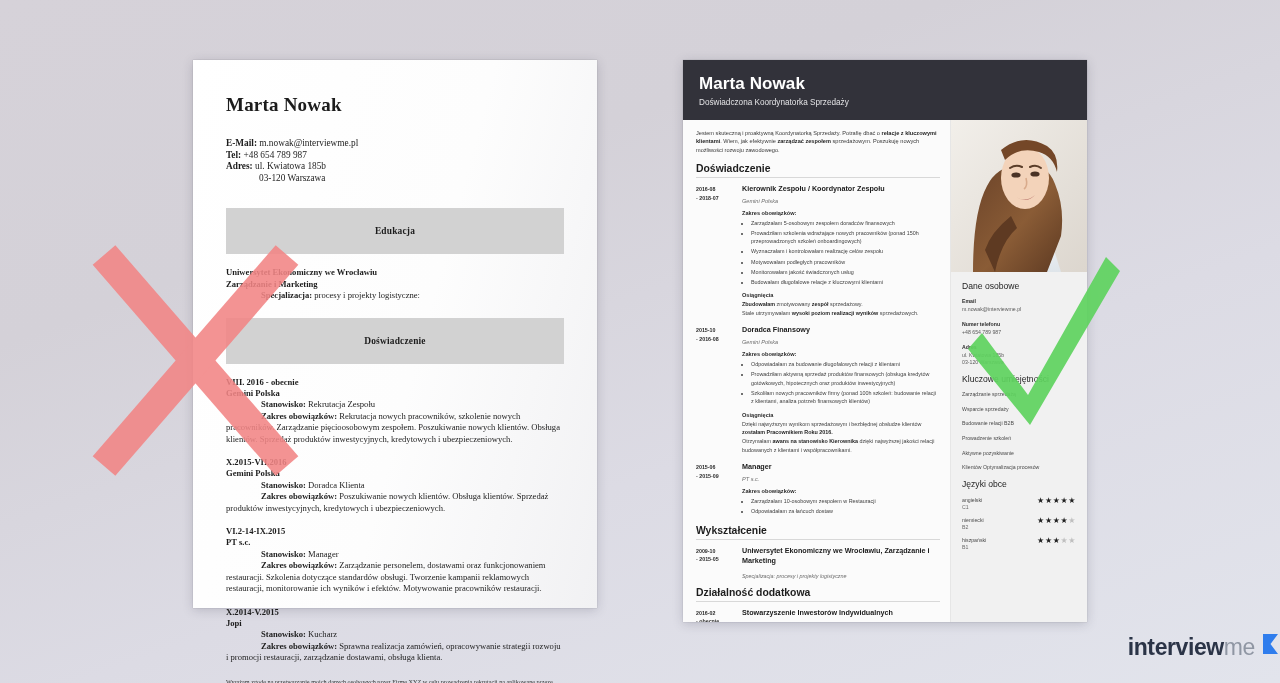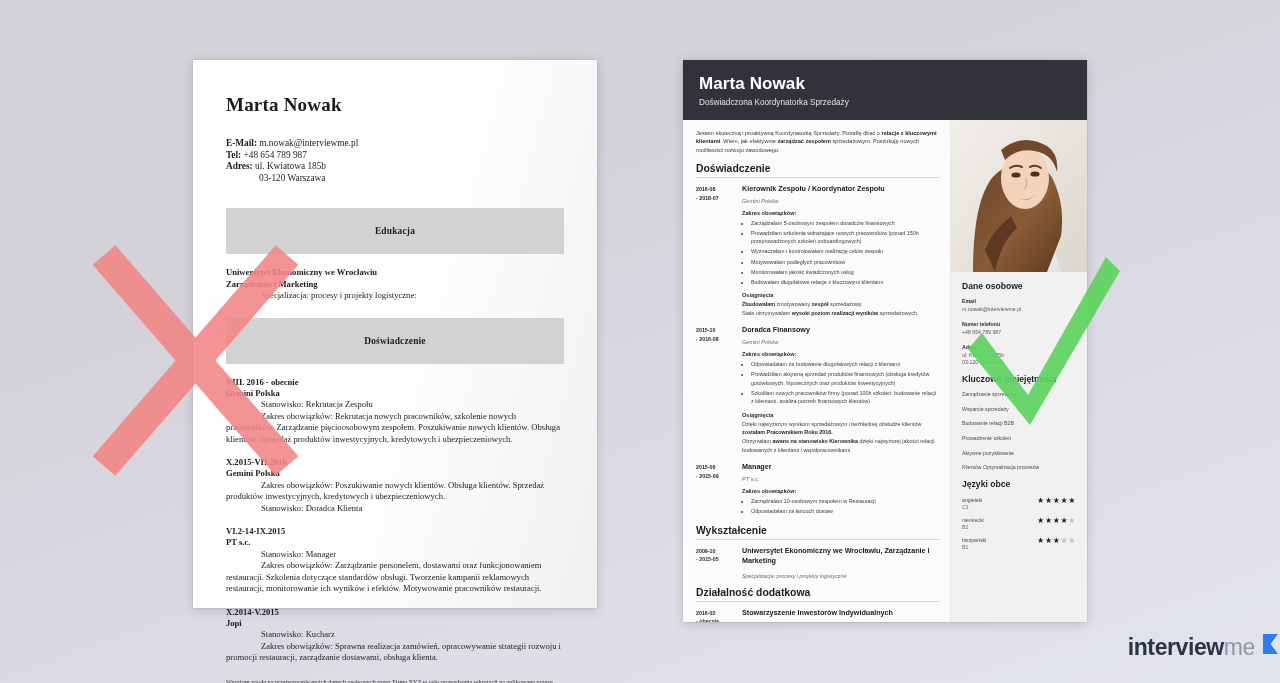--- a/index.html
+++ b/index.html
@@ -23,21 +23,21 @@
   #badCv .name{font-size:19px;font-weight:bold;letter-spacing:.2px;margin:0 0 22px 0;}
   #badCv .contact{font-size:9.3px;line-height:11.6px;margin-bottom:24px;}
   #badCv .contact b{font-weight:bold;}
   #badCv .contact .indent{display:inline-block;margin-left:33px;}
   #badCv .secbar{
     background:#d2d2d2;text-align:center;font-weight:bold;font-size:9.4px;
     padding:18px 0;margin:0 0 13px 0;letter-spacing:.2px;
   }
   #badCv .blk{font-size:8.6px;line-height:11.4px;margin-bottom:12px;}
   #badCv .blk .l1{font-weight:bold;}
-  #badCv .blk .lbl{font-weight:normal;padding-left:35px;}
+  #badCv .blk .lbl{font-weight:bold;padding-left:35px;}
   #badCv .footnote{font-size:6.2px;line-height:8.4px;color:#333;margin-top:14px;}
   #badCv .spacer{height:4px;}
 
   
   #goodCv{
     position:absolute;left:683px;top:60px;width:404px;height:562px;
     background:#fbfbfb;
     box-shadow:0 2px 10px rgba(60,60,80,.22),0 0 1px rgba(0,0,0,.25);
     overflow:hidden;
     box-sizing:border-box;
@@ -72,21 +72,21 @@
   #goodCv .item ul{margin:3px 0 0 0;padding-left:9px;}
   #goodCv .item li{font-size:5.4px;line-height:8.6px;color:#424242;margin-bottom:1.5px;}
   #goodCv .item p.ach{font-size:5.4px;line-height:8.6px;color:#424242;margin:2px 0 0 0;}
   #goodCv .item p.ach b{font-weight:bold;color:#1f1f1f;}
   #goodCv .item .spec{font-size:5.4px;font-style:italic;color:#6d6d6d;margin-top:6px;}
 
   #goodCv .photo{
     width:136px;height:152px;overflow:hidden;position:relative;background:#ded9d3;
   }
   #goodCv .sidepad{padding:9px 11px 0 11px;}
-  #goodCv h3.sh{font-size:8.6px;font-weight:bold;color:#1d1d1d;margin:0 0 7px 0;}
+  #goodCv h3.sh{font-size:8.6px;font-weight:normal;color:#1d1d1d;margin:0 0 7px 0;}
   #goodCv .field{margin-bottom:7px;}
   #goodCv .field .k{font-size:5.2px;font-weight:bold;color:#2b2b2b;}
   #goodCv .field .v{font-size:5.2px;color:#5a5a5a;line-height:7.8px;margin-top:2px;}
   #goodCv .skill{font-size:5.2px;color:#4a4a4a;line-height:7.6px;margin-bottom:7px;}
   #goodCv .lang{display:flex;align-items:flex-start;justify-content:space-between;margin-bottom:6px;}
   #goodCv .lang .lname{font-size:5.2px;color:#4a4a4a;line-height:8px;}
   #goodCv .lang .lvl{font-size:5.2px;color:#6a6a6a;}
   #goodCv .stars{font-size:8px;letter-spacing:.6px;line-height:9px;white-space:nowrap;}
   #goodCv .stars .on{color:#1f1f1f;}
   #goodCv .stars .off{color:#bfbfbf;}
@@ -136,22 +136,22 @@
   <div id="badJobs">
       <div class="blk">
         <div class="l1">VIII. 2016 - obecnie</div>
         <div class="l1">Gemini Polska</div>
         <div><span class="lbl">Stanowisko:</span> <span>Rekrutacja Zespołu</span></div>
         <div><span class="lbl">Zakres obowiązków:</span> <span>Rekrutacja nowych pracowników, szkolenie nowych pracowników. Zarządzanie pięcioosobowym zespołem. Poszukiwanie nowych klientów. Obsługa klientów. Sprzedaż produktów inwestycyjnych, kredytowych i ubezpieczeniowych.</span></div>
       </div>
       <div class="blk">
         <div class="l1">X.2015-VII.2016</div>
         <div class="l1">Gemini Polska</div>
+        <div><span class="lbl">Stanowisko:</span> <span>Doradca Klienta</span></div>
         <div><span class="lbl">Zakres obowiązków:</span> <span>Poszukiwanie nowych klientów. Obsługa klientów. Sprzedaż produktów inwestycyjnych, kredytowych i ubezpieczeniowych.</span></div>
-        <div><span class="lbl">Stanowisko:</span> <span>Doradca Klienta</span></div>
       </div>
       <div class="blk">
         <div class="l1">VI.2-14-IX.2015</div>
         <div class="l1">PT s.c.</div>
         <div><span class="lbl">Stanowisko:</span> <span>Manager</span></div>
         <div><span class="lbl">Zakres obowiązków:</span> <span>Zarządzanie personelem, dostawami oraz funkcjonowaniem restauracji. Szkolenia dotyczące standardów obsługi. Tworzenie kampanii reklamowych restauracji, monitorowanie ich wyników i efektów. Motywowanie pracowników restauracji.</span></div>
       </div>
       <div class="blk">
         <div class="l1">X.2014-V.2015</div>
         <div class="l1">Jopi</div>

